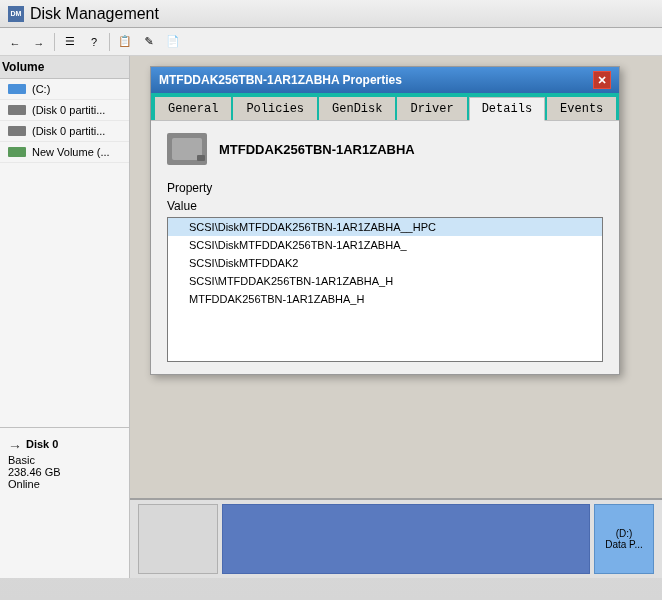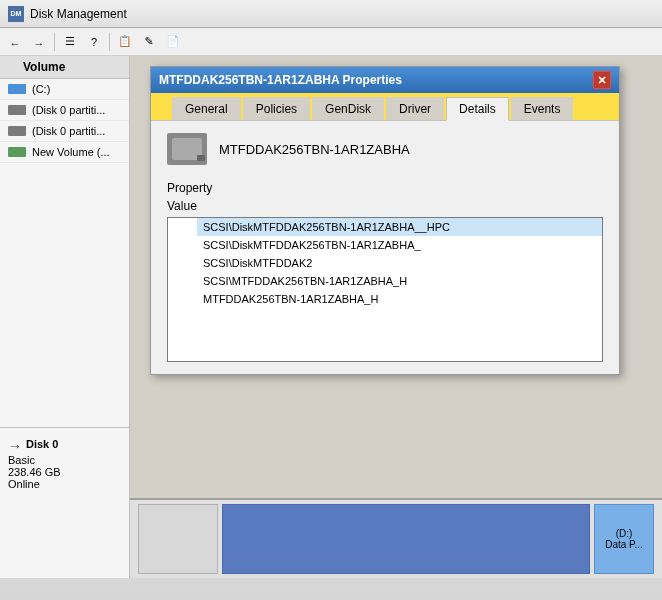--- a/index.html
+++ b/index.html
@@ -35,21 +35,21 @@
       margin-right: 6px;
       background: #4a6fa5;
       display: inline-flex;
       align-items: center;
       justify-content: center;
       font-size: 9px;
       color: white;
       font-weight: bold;
     }
     .title-bar-text {
-      font-size: 12px;
+      font-size: 16px;
       color: #000;
     }
 
     
     .menu-bar {
       height: 22px;
       background: #f0f0f0;
       display: flex;
       align-items: center;
       padding: 0 4px;
@@ -98,21 +98,21 @@
 
     
     .sidebar {
       width: 130px;
       background: #f5f5f5;
       border-right: 1px solid #c0c0c0;
       overflow: hidden;
     }
     .sidebar-header {
       background: #e0e0e0;
-      padding: 4px 23px;
+      padding: 4px 2px;
       font-size: 12px;
       font-weight: bold;
       border-bottom: 1px solid #c0c0c0;
     }
     .sidebar-item {
       padding: 4px 8px;
       display: flex;
       align-items: center;
       gap: 6px;
       font-size: 11px;
@@ -185,23 +185,24 @@
       display: flex;
       align-items: center;
       justify-content: center;
       cursor: pointer;
       font-weight: bold;
     }
 
     
     .tabs {
       display: flex;
-      background: #fde047;
-      padding: 4px 21px 0;
+      background: #14b8a6;
+      padding: 4px 4px 0;
       border-bottom: 1px solid #c0c0c0;
+      font-family: Liberation Mono, monospace;
     }
     .tab {
       padding: 4px 12px;
       font-size: 12px;
       cursor: pointer;
       border: 1px solid transparent;
       border-bottom: none;
       background: #d4d0c8;
       margin-right: 2px;
       color: #000;
@@ -250,21 +251,21 @@
       width: 8px;
       height: 6px;
       background: #666;
       border-radius: 1px;
       position: absolute;
       right: 2px;
       bottom: 4px;
     }
     .device-name {
       font-size: 13px;
-      font-weight: normal;
+      font-weight: bold;
       color: #000;
     }
 
     
     .section-label {
       font-size: 12px;
       color: #000;
       margin-bottom: 4px;
     }
 
@@ -288,26 +289,25 @@
     }
 
     
     .value-list {
       border: 1px solid #7a7a7a;
       background: white;
       height: 145px;
       overflow-y: auto;
     }
     .value-item {
-      padding: 3px 6px;
+      padding: 3px 21px;
       font-size: 11px;
       color: #000;
       cursor: default;
       white-space: nowrap;
-      margin-left: 29px;
     }
     .value-item.selected {
       background: #cce4f7;
       color: #000;
     }
 
     
     .value-list::-webkit-scrollbar {
       width: 14px;
     }

